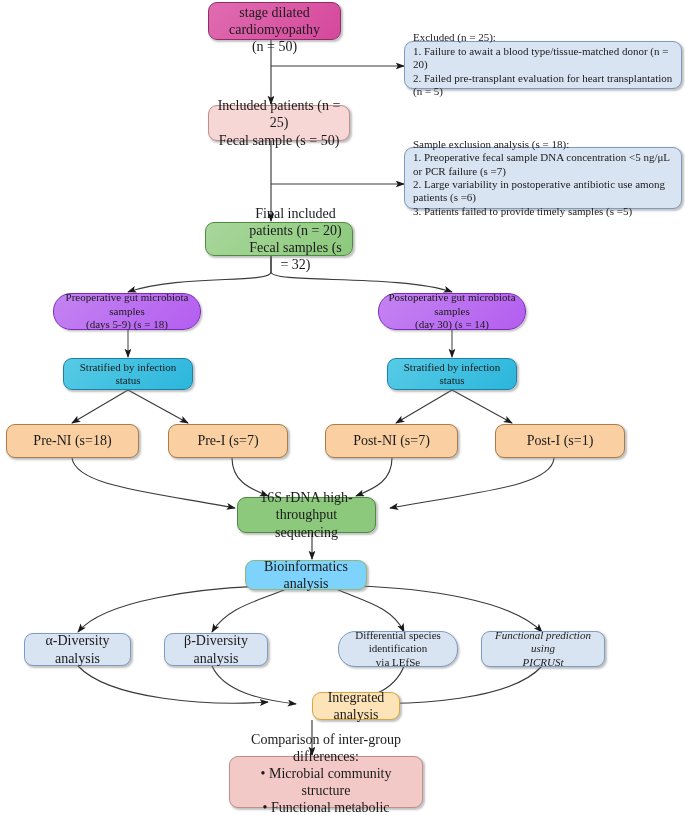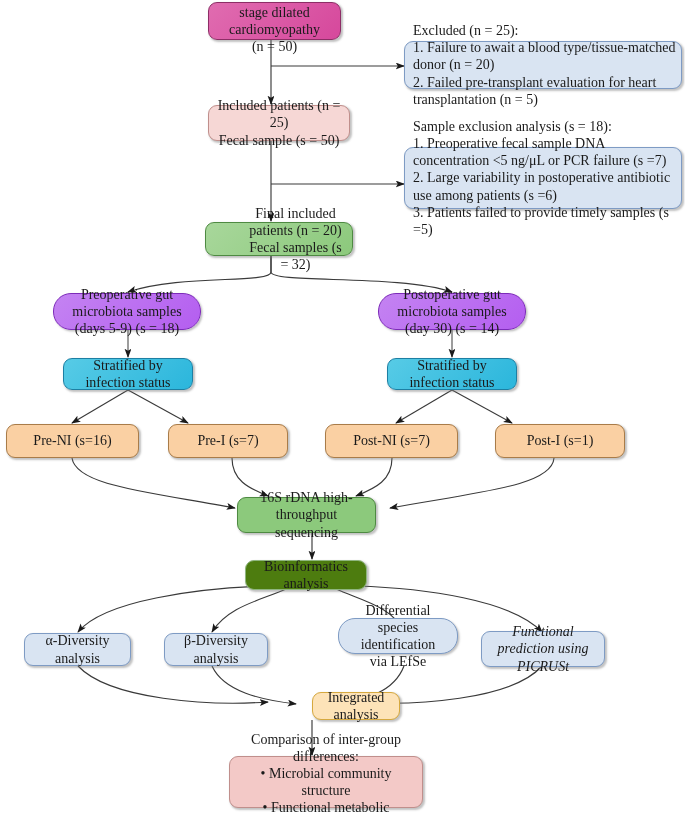--- a/index.html
+++ b/index.html
@@ -44,24 +44,24 @@
   }
   .node .txt { width: 100%; display: block; white-space: pre-line; }
   .n-pink   { background: linear-gradient(135deg,#e06cb0,#d6489c); border-color:#8d2e66; }
   .n-blue   { background: #d9e4f2; border-color: #7e9bc4; }
   .n-rose   { background: #f6d7d5; border-color: #c08f8c; }
   .n-green  { background: linear-gradient(135deg,#a8d79b,#8cc97c); border-color:#4e8a42;padding-left:38px; }
   .n-purple { background: linear-gradient(135deg,#c483f2,#b45ef0); border-color:#7c2bb8;border-radius:18px; }
   .n-cyan   { background: linear-gradient(135deg,#57cbe6,#2bb6dc); border-color:#1d7fa3; }
   .n-orange { background: #fad0a3; border-color: #a97c49; }
   .n-green2 { background: #8cc97c; border-color: #4e8a42; }
-  .n-softgreen { background: #4d7c0f; border-color: #8fb67f; }
+  .n-softgreen { background: #7dd3fc; border-color: #8fb67f; }
   .n-yellow { background: #fde3b8; border-color: #d6a93f; }
   .n-red    { background: #f3c9c7; border-color: #c08f8c; }
-  .t11 { font-size: 14px; }
+  .t11 { font-size: 11px; }
   .t12 { font-size: 14px; }
   .left { text-align: left; justify-content: flex-start; }
   .left .txt { text-align: left; padding-left: 3px; }
 </style>
 </head>
 <body>
 
 <div id="canvas">
 
   <svg class="edges" viewBox="0 0 685 815">
@@ -155,21 +155,21 @@
 
   <div class="node n-cyan t11" style="left:63px; top:358px; width:130px; height:32px;">
     <span class="txt">Stratified by infection status</span>
   </div>
 
   <div class="node n-cyan t11" style="left:387px; top:358px; width:130px; height:32px;">
     <span class="txt">Stratified by infection status</span>
   </div>
 
   <div class="node n-orange t12" style="left:6px; top:424px; width:133px; height:34px;">
-    <span class="txt">Pre-NI  (s=16)</span>
+    <span class="txt">Pre-NI  (s=18)</span>
   </div>
 
   <div class="node n-orange t12" style="left:168px; top:424px; width:120px; height:34px;">
     <span class="txt">Pre-I  (s=7)</span>
   </div>
 
   <div class="node n-orange t12" style="left:325px; top:424px; width:133px; height:34px;">
     <span class="txt">Post-NI  (s=7)</span>
   </div>
 
@@ -187,21 +187,21 @@
   </div>
 
   <div class="node n-blue t12" style="left:24px; top:633px; width:107px; height:33px;">
     <span class="txt">α-Diversity analysis</span>
   </div>
 
   <div class="node n-blue t12" style="left:164px; top:633px; width:104px; height:33px;">
     <span class="txt">β-Diversity analysis</span>
   </div>
 
-  <div class="node n-blue t11" style="left:338px; top:618px; width:120px; height:36px;border-radius:17px;">
+  <div class="node n-blue t11" style="left:338px; top:631px; width:120px; height:36px;border-radius:17px;">
     <span class="txt">Differential species identification
 via LEfSe</span>
   </div>
 
   <div class="node n-blue t11" style="left:481px; top:631px; width:124px; height:36px;font-style:italic;">
     <span class="txt">Functional prediction using
 PICRUSt</span>
   </div>
 
   <div class="node n-yellow t12" style="left:268px; top:692px; width:88px; height:28px;margin-left:44px;">

